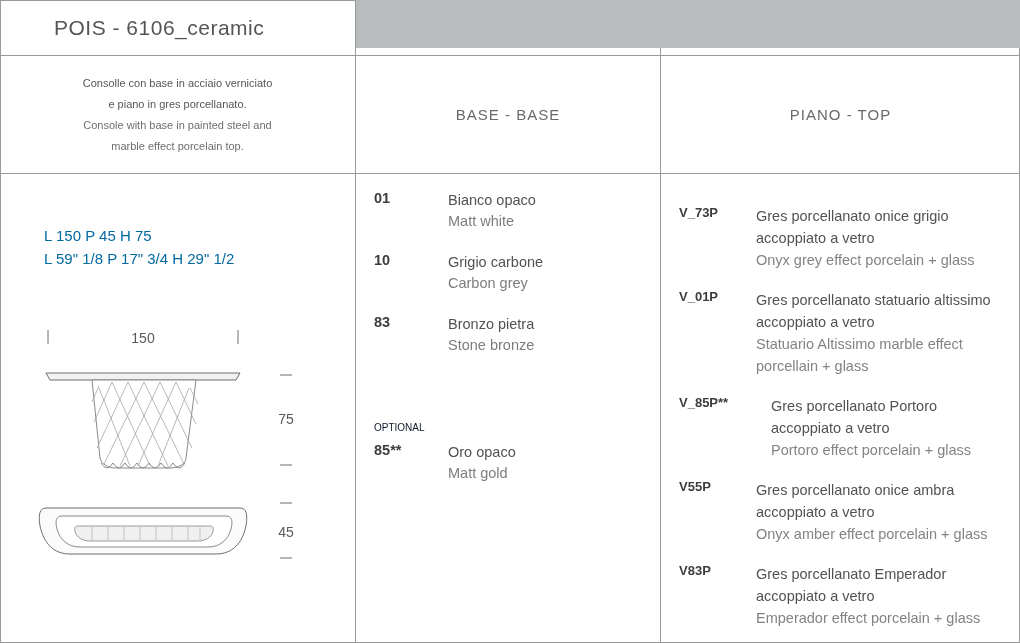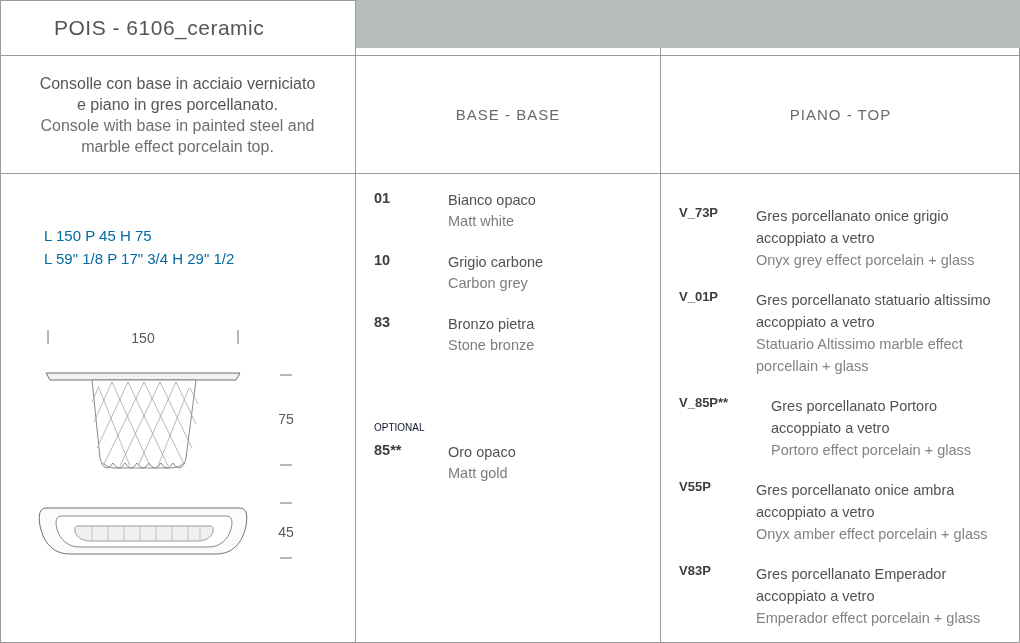--- a/index.html
+++ b/index.html
@@ -63,21 +63,21 @@
     top: 56px;
     width: 355px;
     height: 117px;
     display: flex;
     flex-direction: column;
     justify-content: center;
     align-items: center;
     text-align: center;
   }
   .desc-line {
-    font-size: 16px;
+    font-size: 11px;
     line-height: 21px;
     color: #565656;
   }
   .desc-line.en {
     color: #6e6e6e;
   }
   .col-head {
     position: absolute;
     top: 56px;
     height: 117px;

